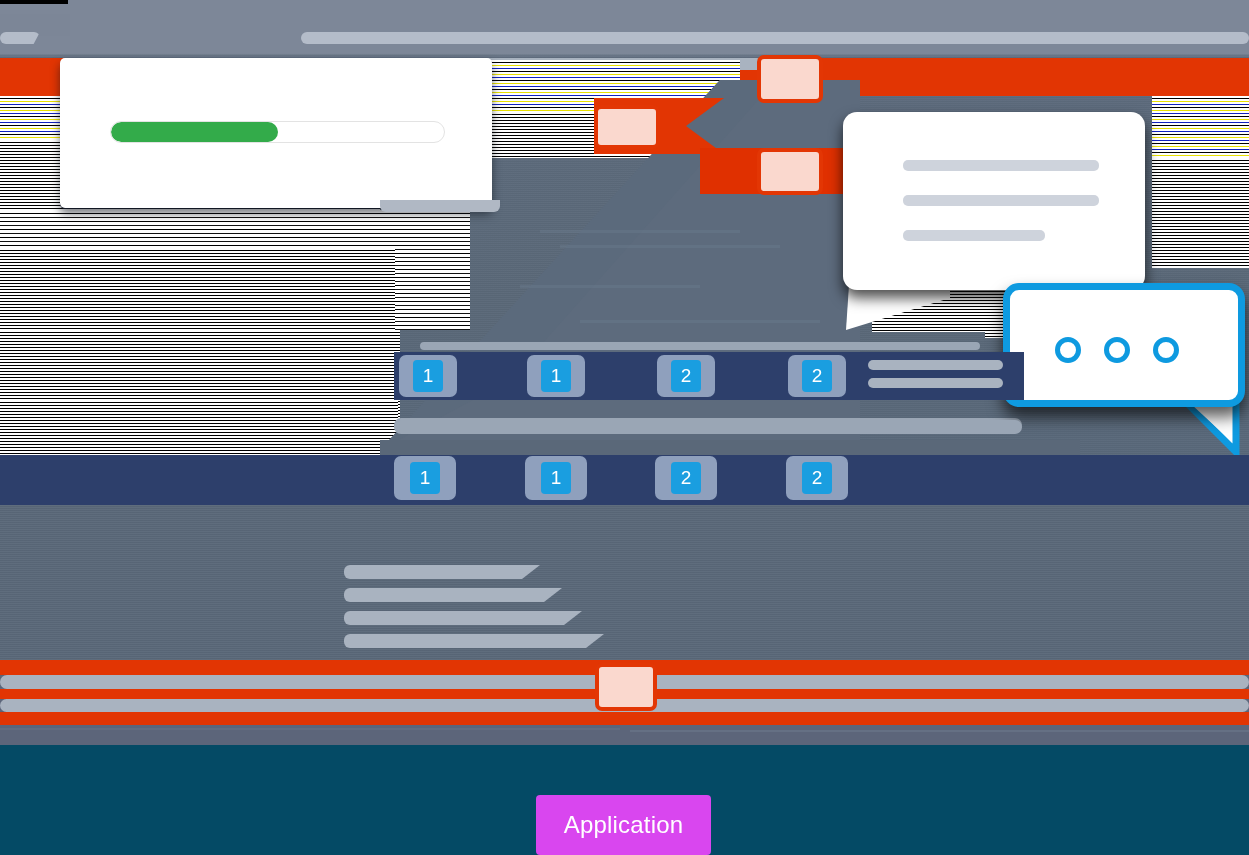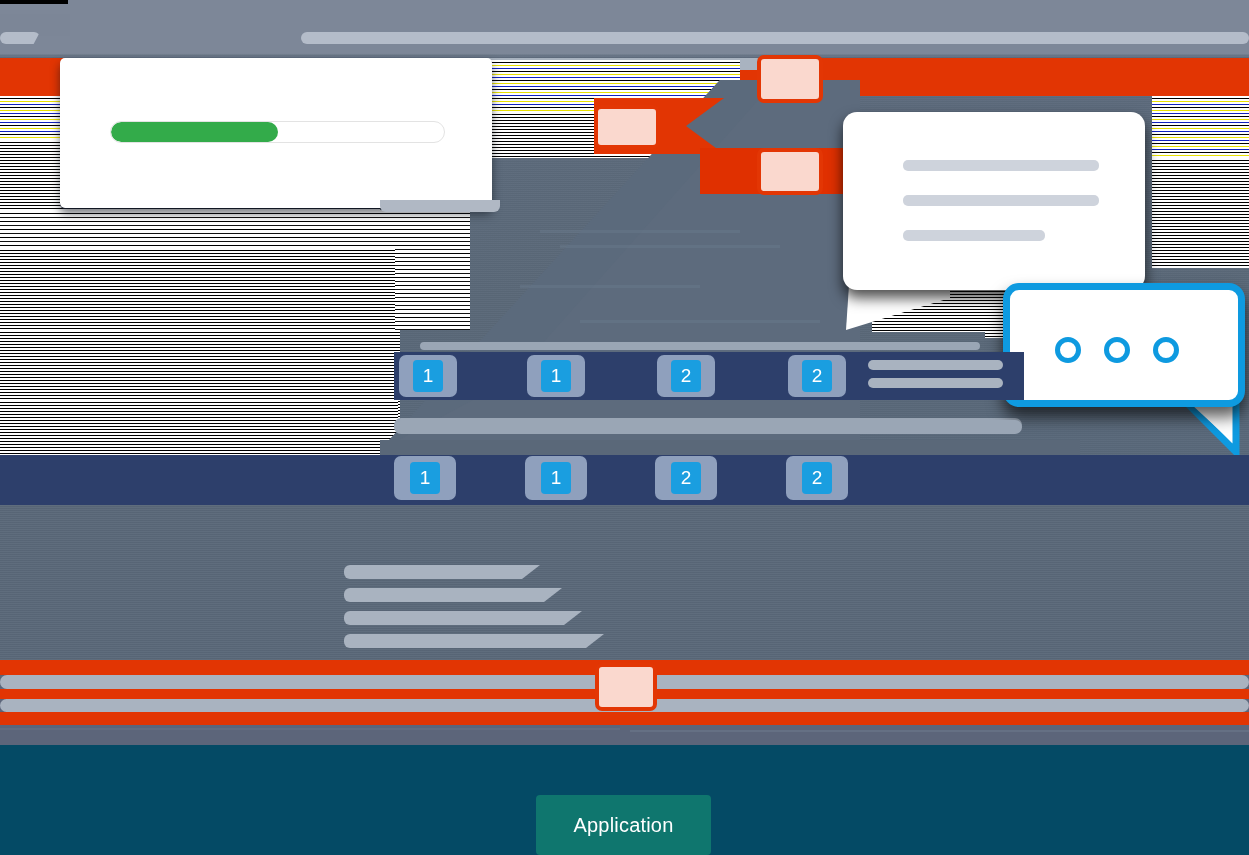--- a/index.html
+++ b/index.html
@@ -146,24 +146,24 @@
     border-radius:6px 0 0 6px;
   }
 
   
   .tealbar{
     position:absolute;left:0;bottom:0;width:1249px;height:110px;
     background:#044a65;
   }
   .appbtn{
     position:absolute;
-    background:#0f766e;
+    background:#d946ef;
     border-radius:4px;
     color:#ffffff;
-    font-size:20px;
+    font-size:24px;
     display:flex;align-items:center;justify-content:center;
     letter-spacing:.2px;
   }
 </style>
 </head>
 <body>
 
 <div id="stage">
 
   <div class="field2"></div>

